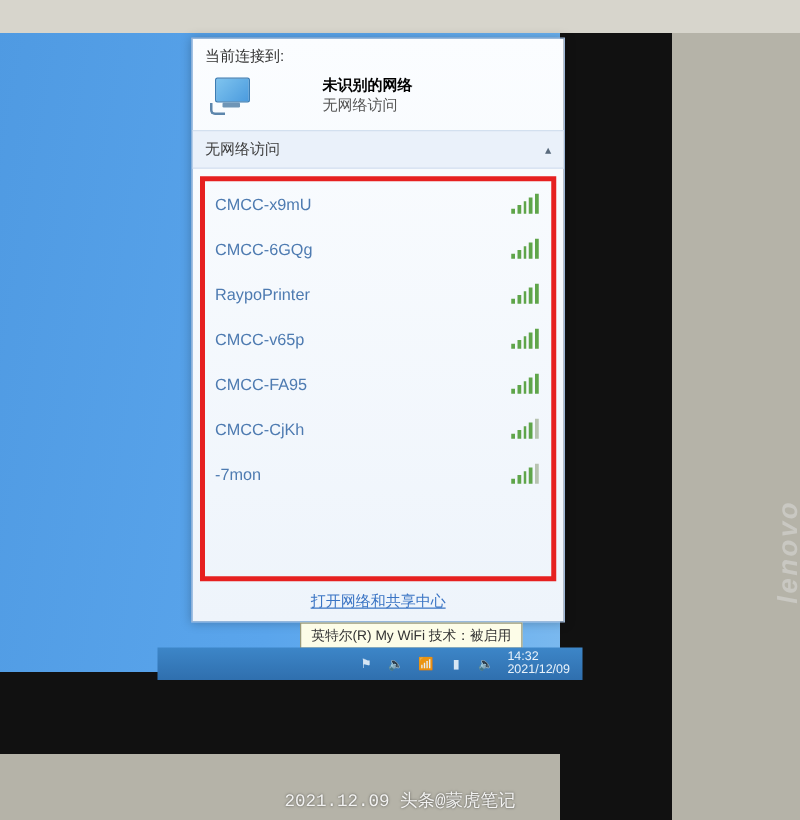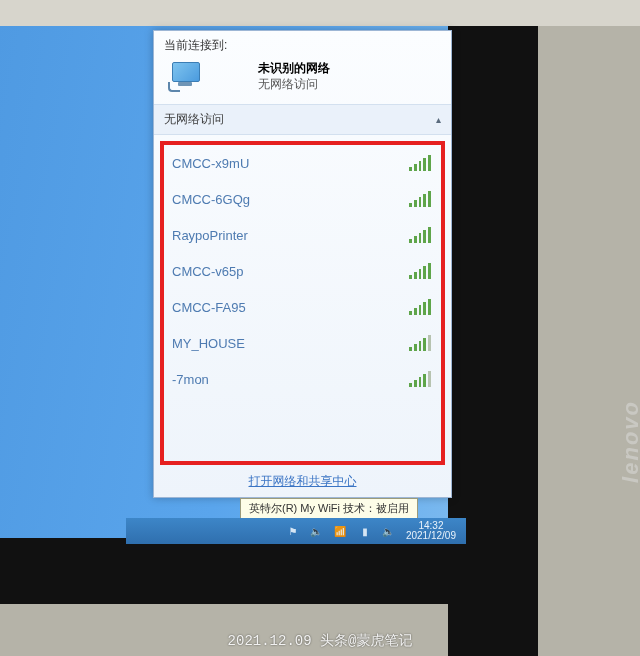--- a/index.html
+++ b/index.html
@@ -90,21 +90,21 @@
     text-align:right;
   }
   
   .taskbar{
     position:absolute;left:126px;top:518px;width:340px;height:26px;
     background:linear-gradient(#3d86c8,#2f6fae);
     display:flex;align-items:center;justify-content:flex-end;gap:10px;
     padding:0 10px;box-sizing:border-box;color:#e8f2fb;font-size:10px;
   }
   .tray-icon{width:14px;height:14px;display:flex;align-items:center;justify-content:center;opacity:.9;}
-  .taskbar .clock{line-height:10px;text-align:center;}
+  .taskbar .clock{line-height:10px;text-align:left;}
   
   .watermark{
     position:absolute;bottom:6px;left:0;right:0;text-align:center;
     color:rgba(255,255,255,.9);font-size:14px;text-shadow:0 0 2px rgba(0,0,0,.6);
     font-family:Liberation Mono, monospace;
   }
   .lenovo{
     position:absolute;right:22px;top:400px;
     transform:rotate(-90deg);transform-origin:right top;
     color:#ddd;font-size:22px;letter-spacing:2px;font-style:italic;font-weight:bold;
@@ -185,21 +185,21 @@
           <span>CMCC-FA95</span>
           <span class="sig s5">
             <i></i>
             <i></i>
             <i></i>
             <i></i>
             <i></i>
           </span>
         </div>
         <div class="net-item">
-          <span>MY_HOUSE</span>
+          <span>CMCC-CjKh</span>
           <span class="sig s4">
             <i></i>
             <i></i>
             <i></i>
             <i></i>
             <i></i>
           </span>
         </div>
         <div class="net-item">
           <span>-7mon</span>

